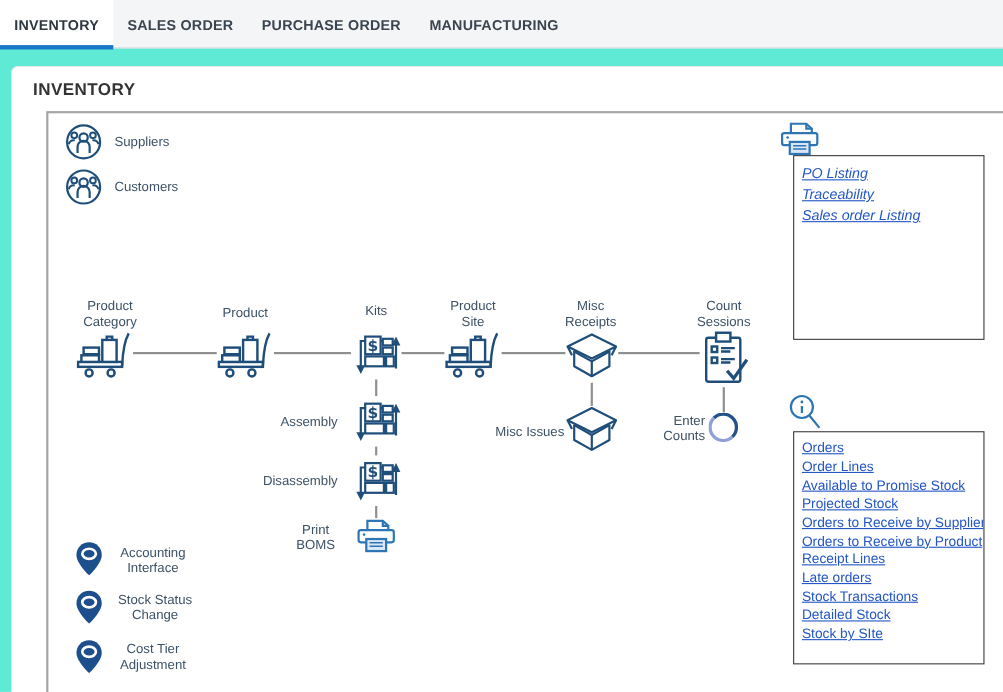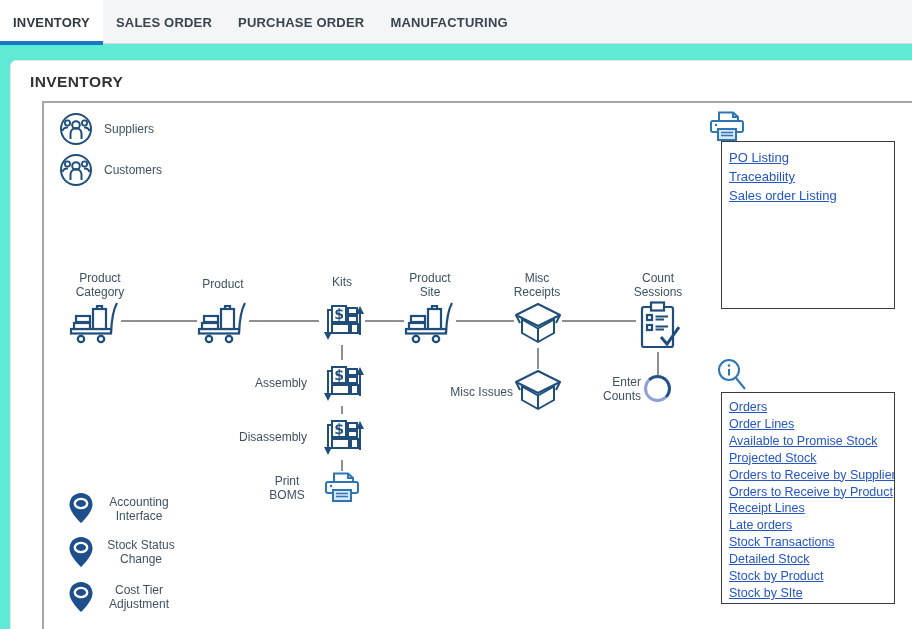--- a/index.html
+++ b/index.html
@@ -33,21 +33,21 @@
   .ic-blue{color:var(--blue,#2E75B6);}
   svg{display:block;}
   .count-circle{width:27px;height:27px;border-radius:50%;background:#fff;box-sizing:border-box;
         border:3px solid;border-color:#24518A #24518A #8F9FD8 #8F9FD8;}
   
   .panel-title{position:absolute;font-size:13.5px;font-weight:bold;color:#111;z-index:2;margin-top:43px;}
   .panel-box{position:absolute;border:1px solid #3B3B3B;background:#fff;box-sizing:border-box;
         padding:6px 4px 0 7px;z-index:2;overflow:hidden;}
   .panel-box a{display:block;color:var(--link,#2456C5);text-decoration:underline;
         cursor:pointer;white-space:nowrap;}
-  .reports-box a{font-size:13px;line-height:19px;}
+  .reports-box a{font-size:13px;line-height:19px;font-style:italic;}
   .inquiries-box a{font-size:12.5px;line-height:16.9px;}
 </style>
 </head>
 <body>
 
 <div class="screen">
 
   <div class="tabbar">
     <div class="tab active">INVENTORY</div>
     <div class="tab">SALES ORDER</div>
@@ -316,17 +316,16 @@
       <a>Orders</a>
       <a>Order Lines</a>
       <a>Available to Promise Stock</a>
       <a>Projected Stock</a>
       <a>Orders to Receive by Supplier</a>
       <a>Orders to Receive by Product</a>
       <a>Receipt Lines</a>
       <a>Late orders</a>
       <a>Stock Transactions</a>
       <a>Detailed Stock</a>
-      <a>Stock by Product</a>
       <a>Stock by SIte</a>
     </div>
 
 </div>
 
 </body></html>

